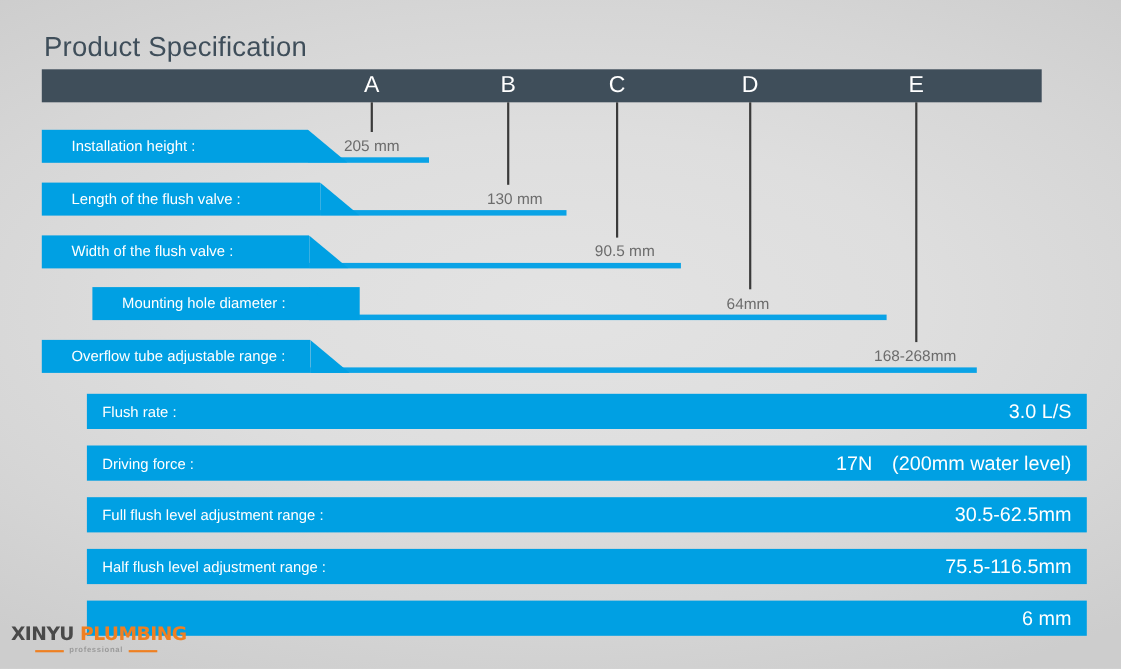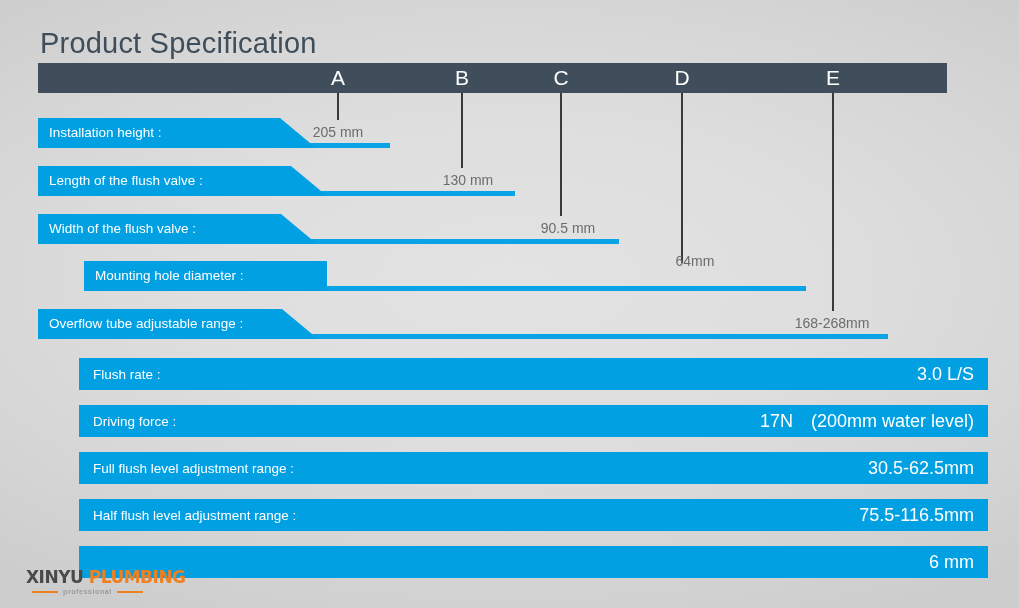--- a/index.html
+++ b/index.html
@@ -11,21 +11,21 @@
   }
   #stage{
     position:relative;width:1019px;height:608px;
     background:
       radial-gradient(ellipse 78% 62% at 50% 46%, #e3e3e3 0%, #dedede 42%, #d6d6d6 72%, #cdcdcd 100%);
   }
 
   
   #title{
     position:absolute;left:40px;top:28px;
-    font-size:29px;line-height:30px;
+    font-size:25px;line-height:30px;
     color:#3f4e5a;letter-spacing:.2px;white-space:nowrap;
   }
 
   
   #headerband{
     position:absolute;left:38px;top:63px;width:909px;height:30px;
     background:#3f4e5a;
   }
   .col-letter{
     position:absolute;top:64px;
@@ -39,21 +39,21 @@
     position:absolute;width:2px;background:#3a3a3a;
     transform:translateX(-1px);
   }
 
   
   .dim-row{position:absolute;left:38px;height:30px;}
   .dim-block{
     position:absolute;left:0;top:0;height:30px;
     background:#00a0e3;
     color:#ffffff;font-size:13.5px;line-height:30px;
-    padding-left:11px;box-sizing:border-box;
+    padding-left:27px;box-sizing:border-box;
     white-space:nowrap;
   }
   .dim-wedge{
     position:absolute;top:0;height:30px;width:36px;
     background:#00a0e3;
     clip-path:polygon(0 0, 100% 100%, 0 100%);
   }
   .dim-tail{
     position:absolute;height:5px;bottom:0;
     background:#0aa3e6;
@@ -82,21 +82,21 @@
   }
 
   
   #logo{position:absolute;left:10px;top:567px;width:150px;height:36px;}
   #logo-main{
     position:absolute;left:0;top:0;white-space:nowrap;
     font-size:17px;font-weight:bold;line-height:20px;
     font-family:"DejaVu Sans","Liberation Sans",sans-serif;
     letter-spacing:-0.5px;
   }
-  #logo-xinyu{color:#4a4a4a;margin-left:16px;}
+  #logo-xinyu{color:#4a4a4a;}
   #logo-plumbing{color:#ef8022;}
   #logo-sub{
     position:absolute;left:22px;top:21px;
     display:flex;align-items:center;gap:5px;
     font-size:7px;letter-spacing:.6px;color:#9a9a9a;font-weight:bold;
   }
   .logo-dash{display:block;width:26px;height:2px;background:#ef8022;}
 </style>
 </head>
 <body>
@@ -138,21 +138,21 @@
         <div class="dim-tail" style="left: 243px; width: 338px;"></div>
         <div class="dim-block" style="width: 243px;">Width of the flush valve&nbsp;:</div>
         <div class="dim-wedge" style="left: 243px;"></div>
       </div>
       <div class="dim-value" style="left: 568px; top: 216px;">90.5 mm</div>
       <div class="dim-row" style="top: 261px; width: 768px;">
         <div class="dim-tail" style="left: 243px; width: 525px;"></div>
         <div class="dim-block" style="width: 243px; margin-left: 46px;">Mounting hole diameter&nbsp;:</div>
         <div class="dim-wedge" style="left: 243px;"></div>
       </div>
-      <div class="dim-value" style="left: 680px; top: 249px; margin-left: 15px;">64mm</div>
+      <div class="dim-value" style="left: 680px; top: 264px;">64mm</div>
       <div class="dim-row" style="top: 309px; width: 850px;">
         <div class="dim-tail" style="left: 244px; width: 606px;"></div>
         <div class="dim-block" style="width: 244px;">Overflow tube adjustable range&nbsp;:</div>
         <div class="dim-wedge" style="left: 244px;"></div>
       </div>
       <div class="dim-value" style="left: 832px; top: 311px;">168-268mm</div>
     </div>
   <div id="specrows">
       <div class="spec-row" style="top: 358px;">
         <div class="spec-label">Flush rate&nbsp;:</div>

